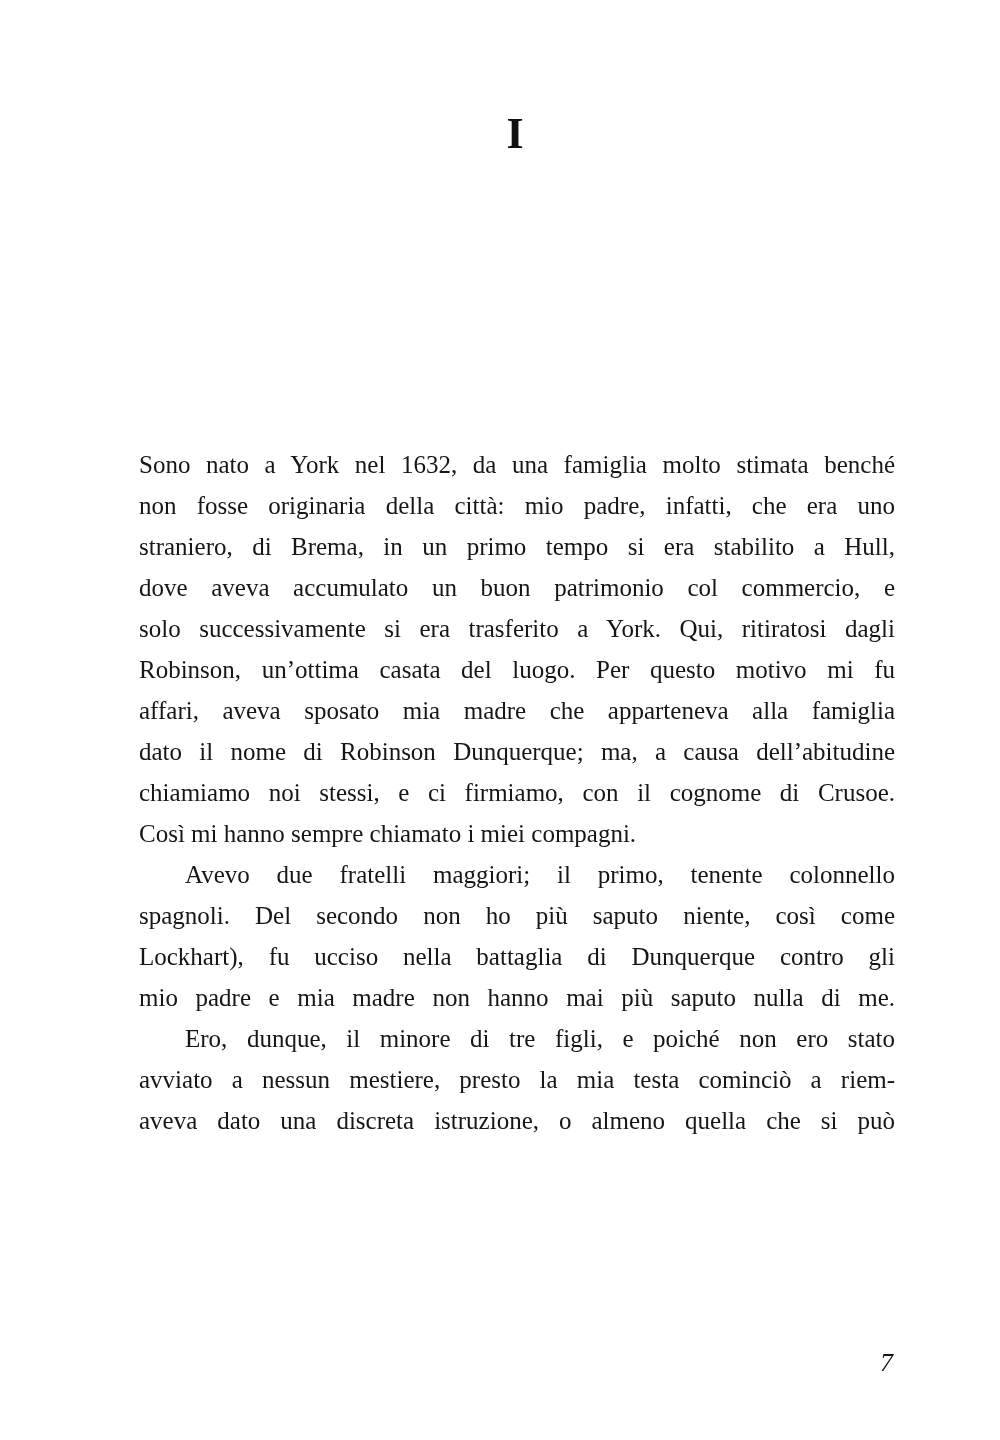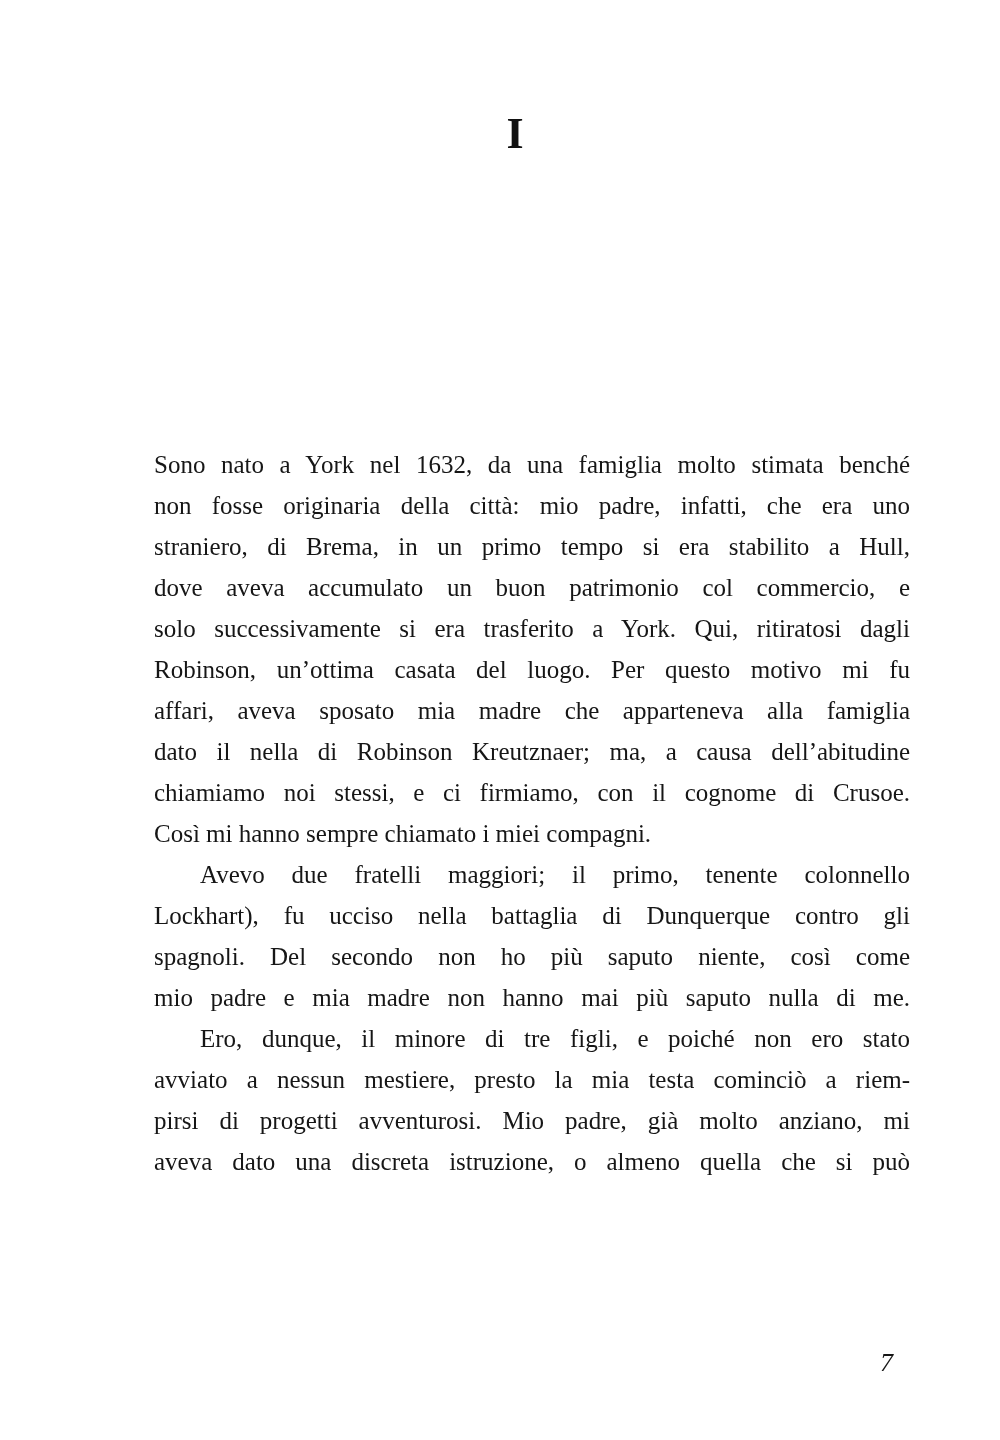--- a/index.html
+++ b/index.html
@@ -23,21 +23,21 @@
     width: 756px;
     text-align: center;
     font-size: 44px;
     font-weight: 700;
     line-height: 1;
     color: #111111;
   }
   .text-block {
     position: absolute;
     top: 444px;
-    left: 154px;
+    left: 139px;
     width: 756px;
     font-size: 25px;
     line-height: 41px;
     color: #161616;
   }
   .para {
     margin: 0;
     padding: 0;
   }
   .line {
@@ -73,36 +73,35 @@
   <div class="text-block">
 
     <div class="para">
       <span class="line">Sono nato a York nel 1632, da una famiglia molto stimata benché</span>
       <span class="line">non fosse originaria della città: mio padre, infatti, che era uno</span>
       <span class="line">straniero, di Brema, in un primo tempo si era stabilito a Hull,</span>
       <span class="line">dove aveva accumulato un buon patrimonio col commercio, e</span>
       <span class="line">solo successivamente si era trasferito a York. Qui, ritiratosi dagli</span>
       <span class="line">Robinson, un’ottima casata del luogo. Per questo motivo mi fu</span>
       <span class="line">affari, aveva sposato mia madre che apparteneva alla famiglia</span>
-      <span class="line">dato il nella di Robinson Kreutznaer; ma, a causa dell’abitudine</span>
+      <span class="line">dato il nome di Robinson Dunquerque; ma, a causa dell’abitudine</span>
       <span class="line">chiamiamo noi stessi, e ci firmiamo, con il cognome di Crusoe.</span>
       <span class="line para-end">Così mi hanno sempre chiamato i miei compagni.</span>
     </div>
 
     <div class="para">
       <span class="line indented">Avevo due fratelli maggiori; il primo, tenente colonnello</span>
+      <span class="line">spagnoli. Del secondo non ho più saputo niente, così come</span>
       <span class="line">Lockhart), fu ucciso nella battaglia di Dunquerque contro gli</span>
-      <span class="line">spagnoli. Del secondo non ho più saputo niente, così come</span>
       <span class="line">mio padre e mia madre non hanno mai più saputo nulla di me.</span>
     </div>
 
     <div class="para">
       <span class="line indented">Ero, dunque, il minore di tre figli, e poiché non ero stato</span>
       <span class="line">avviato a nessun mestiere, presto la mia testa cominciò a riem-</span>
-      <span class="line">pirsi di progetti avventurosi. Mio padre, già molto anziano, mi</span>
       <span class="line">aveva dato una discreta istruzione, o almeno quella che si può</span>
     </div>
 
   </div>
 
   <div class="page-number">7</div>
 
 </div>
 
 </body></html>

